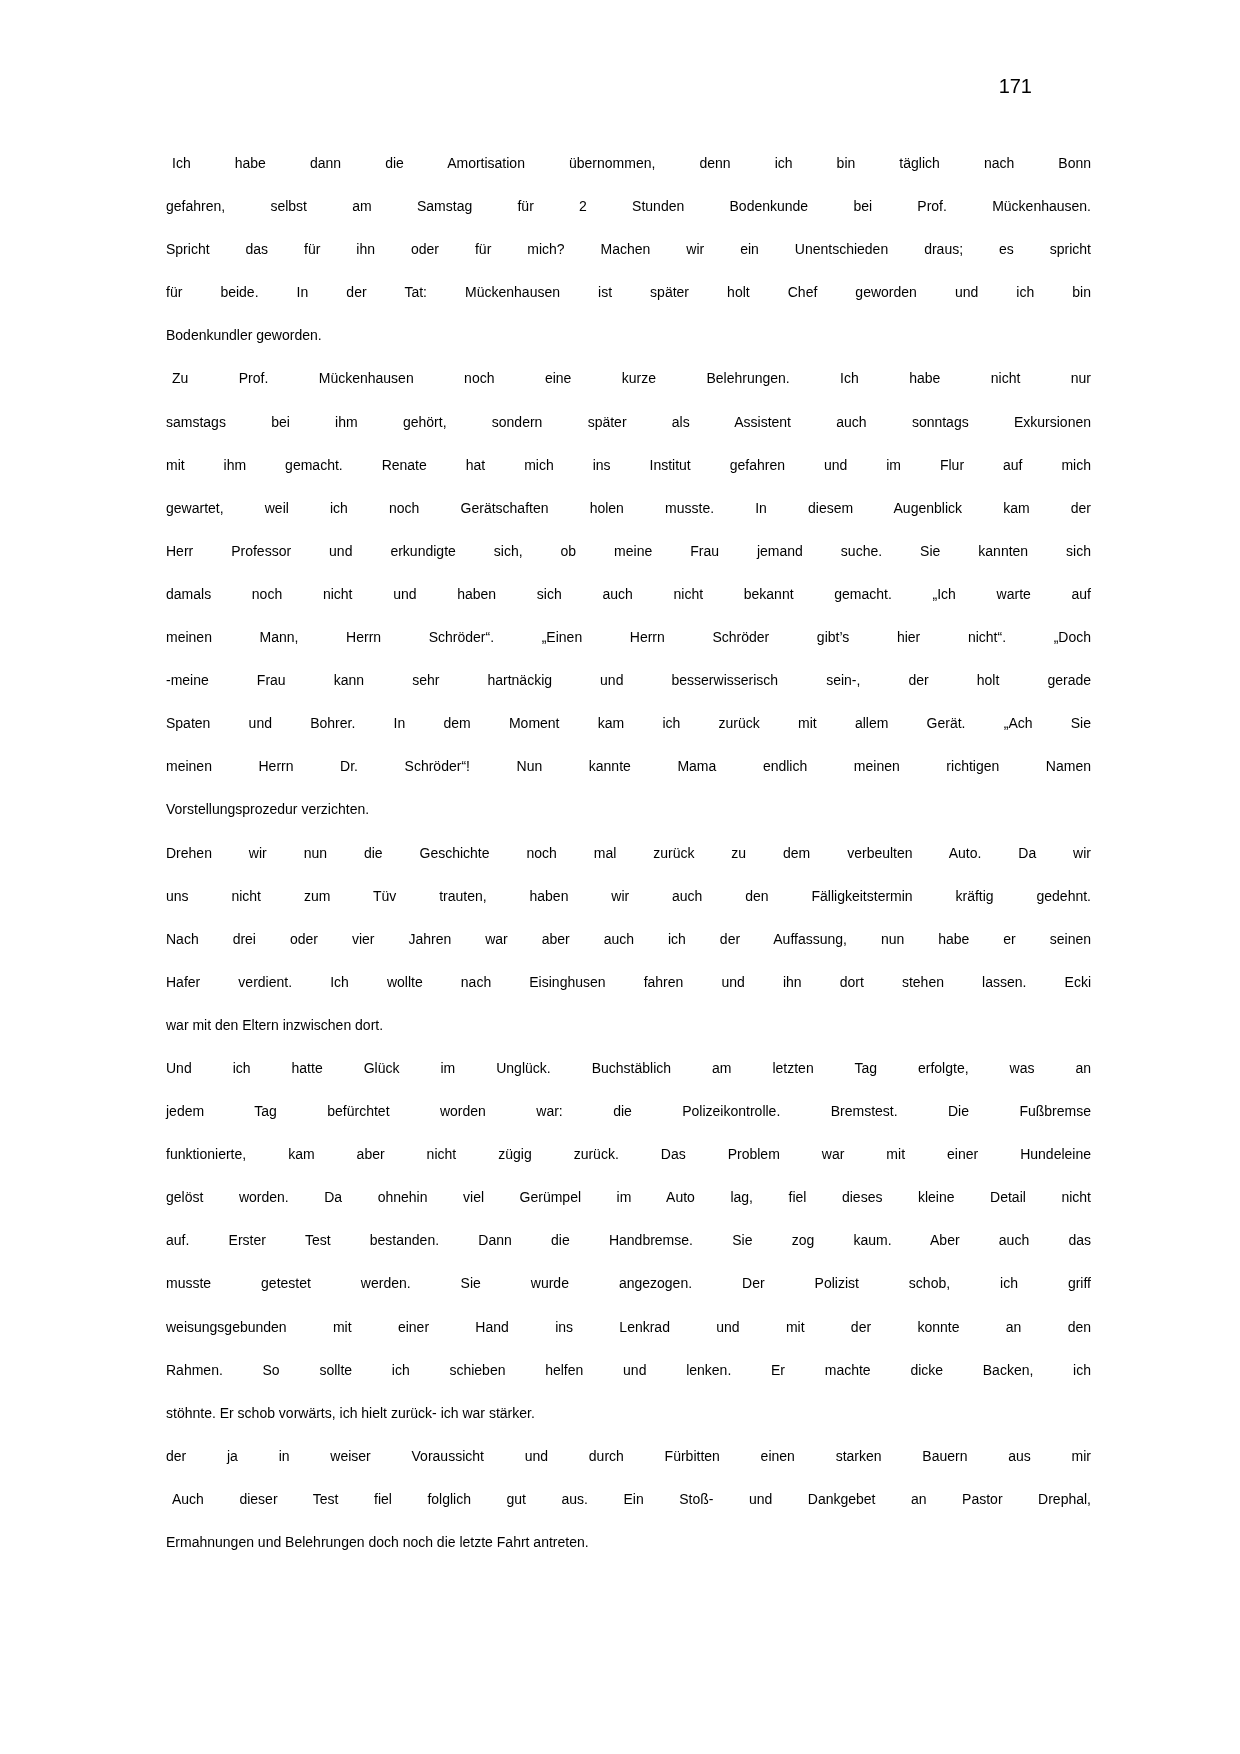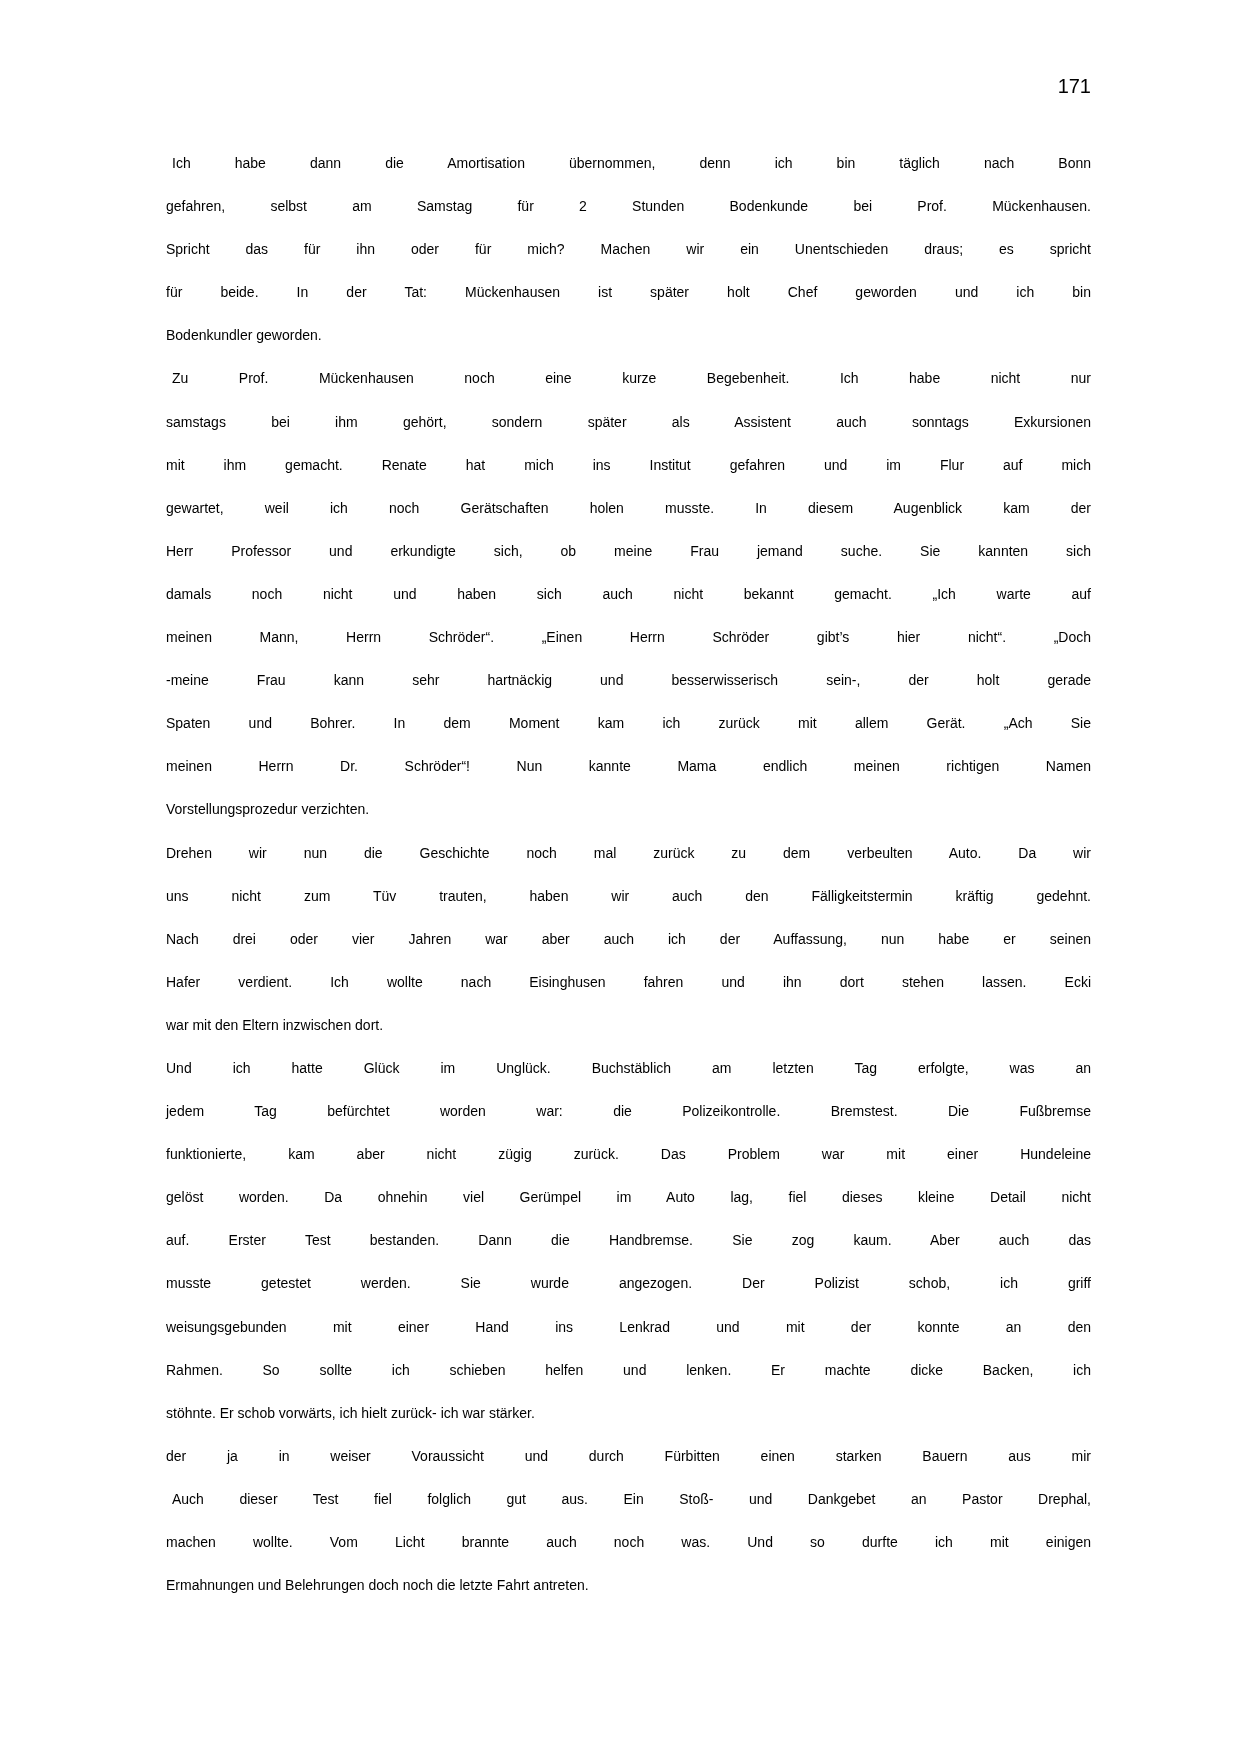--- a/index.html
+++ b/index.html
@@ -11,21 +11,21 @@
     width: 1240px;
     height: 1754px;
     position: relative;
     overflow: hidden;
     font-family: "Liberation Sans", "DejaVu Sans", sans-serif;
     color: #000000;
   }
   .page-number {
     position: absolute;
     top: 74px;
-    left: 1000px;
+    left: 941px;
     width: 91px;
     text-align: right;
     font-size: 20px;
     line-height: 24px;
   }
   .text-block {
     position: absolute;
     top: 142px;
     left: 166px;
     width: 925px;
@@ -54,21 +54,21 @@
 
 <div class="text-block" id="text-block">
     <div class="paragraph">
       <span class="line indent" style="white-space: normal;">Ich habe dann die Amortisation übernommen, denn ich bin täglich  nach Bonn</span>
       <span class="line" style="white-space: normal;">gefahren, selbst am Samstag für 2 Stunden Bodenkunde bei Prof. Mückenhausen.</span>
       <span class="line" style="white-space: normal;">Spricht das für ihn oder für mich? Machen wir ein Unentschieden draus; es spricht</span>
       <span class="line" style="white-space: normal;">für beide. In der Tat: Mückenhausen ist später holt Chef geworden und ich bin</span>
       <span class="line last">Bodenkundler geworden.</span>
     </div>
     <div class="paragraph">
-      <span class="line indent" style="white-space: normal;">Zu Prof. Mückenhausen noch eine kurze Begebenheit. Ich habe nicht nur</span>
+      <span class="line indent" style="white-space: normal;">Zu Prof. Mückenhausen noch eine kurze Belehrungen. Ich habe nicht nur</span>
       <span class="line" style="white-space: normal;">samstags bei ihm gehört, sondern später als Assistent auch sonntags  Exkursionen</span>
       <span class="line" style="white-space: normal;">mit ihm gemacht. Renate hat mich ins Institut gefahren und im Flur auf mich</span>
       <span class="line" style="white-space: normal;">gewartet, weil ich noch Gerätschaften holen musste. In diesem Augenblick kam der</span>
       <span class="line" style="white-space: normal;">Herr Professor und erkundigte sich, ob meine Frau jemand suche. Sie kannten sich</span>
       <span class="line" style="white-space: normal;">damals noch nicht und haben sich auch nicht bekannt gemacht. „Ich warte auf</span>
       <span class="line" style="white-space: normal;">meinen Mann, Herrn Schröder“. „Einen Herrn Schröder gibt’s hier nicht“. „Doch</span>
       <span class="line" style="white-space: normal;">-meine Frau kann sehr hartnäckig und besserwisserisch sein-, der holt gerade</span>
       <span class="line" style="white-space: normal;">Spaten und Bohrer. In dem Moment kam ich zurück mit allem Gerät. „Ach Sie</span>
       <span class="line" style="white-space: normal;">meinen Herrn Dr. Schröder“! Nun kannte Mama endlich meinen richtigen Namen</span>
       <span class="line last">Vorstellungsprozedur verzichten.</span>
@@ -87,16 +87,15 @@
       <span class="line" style="white-space: normal;">gelöst worden. Da ohnehin viel Gerümpel im Auto lag, fiel dieses kleine Detail nicht</span>
       <span class="line" style="white-space: normal;">auf. Erster Test bestanden. Dann die Handbremse. Sie zog kaum. Aber auch das</span>
       <span class="line" style="white-space: normal;">musste getestet werden. Sie wurde angezogen. Der Polizist schob, ich  griff</span>
       <span class="line" style="white-space: normal;">weisungsgebunden mit einer Hand ins Lenkrad und mit der konnte an den</span>
       <span class="line" style="white-space: normal;">Rahmen. So sollte ich schieben helfen und lenken. Er machte dicke Backen, ich</span>
       <span class="line last">stöhnte. Er schob vorwärts, ich hielt zurück- ich war stärker.</span>
     </div>
     <div class="paragraph">
       <span class="line" style="white-space: normal;">der ja in weiser Voraussicht und durch Fürbitten einen starken Bauern aus mir</span>
       <span class="line indent" style="white-space: normal;">Auch dieser Test fiel folglich gut aus. Ein Stoß- und Dankgebet an Pastor Drephal,</span>
-      <span class="line" style="white-space: normal;">machen wollte. Vom Licht brannte auch noch was. Und so durfte ich mit einigen</span>
       <span class="line last">Ermahnungen und Belehrungen doch noch die letzte Fahrt antreten.</span>
     </div>
   </div>
 
 </body></html>

